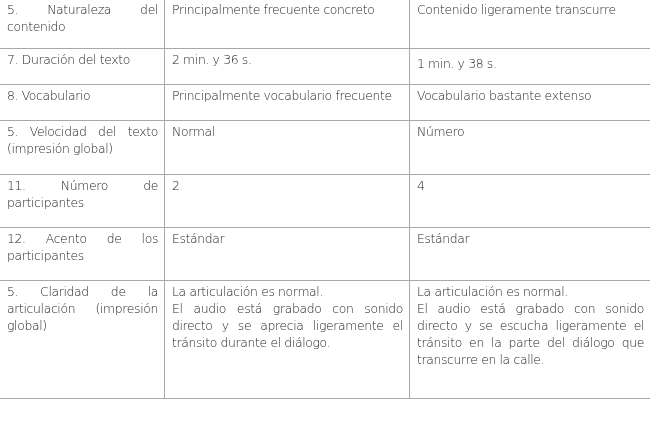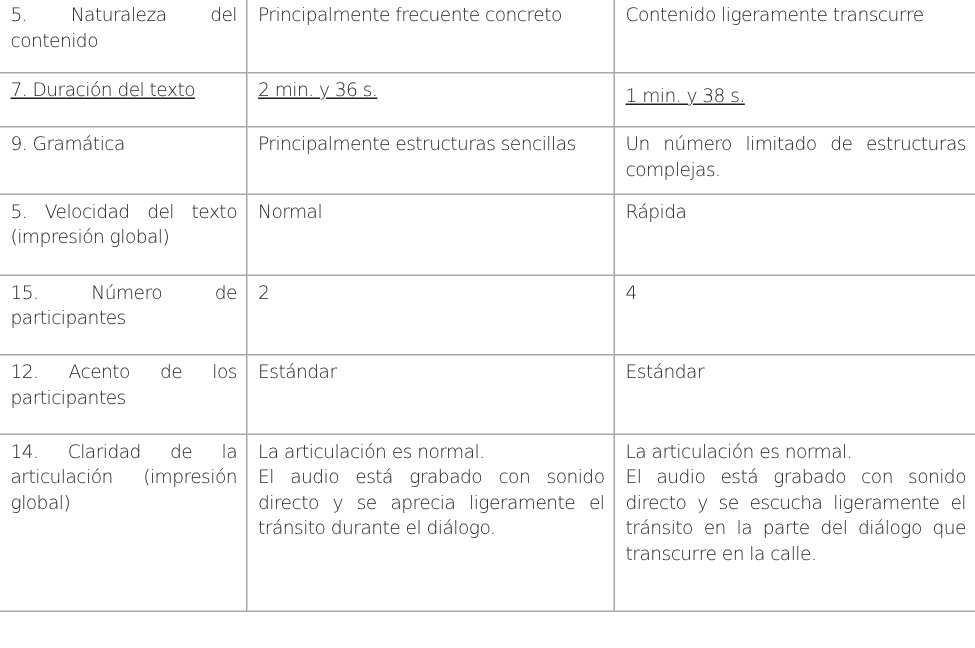--- a/index.html
+++ b/index.html
@@ -35,56 +35,56 @@
       <td class="c0" style="padding-top:9px;">
           <span class="txt">5. Naturaleza del contenido</span>
         </td>
       <td class="c1" style="padding-top:9px;">
           <span class="txt">Principalmente frecuente concreto</span>
         </td>
       <td class="c2" style="padding-top:9px;">
           <span class="txt">Contenido ligeramente transcurre</span>
         </td>
     </tr>
-    <tr style="height:36px;text-decoration:underline;">
+    <tr style="height:36px;">
       <td class="c0" style="padding-top:2px;">
           <span class="txt">7. Duración del texto</span>
         </td>
       <td class="c1" style="padding-top:2px;margin-top:48px;">
           <span class="txt">2 min. y 36 s.</span>
         </td>
       <td class="c2" style="padding-top:6px;">
           <span class="txt">1 min. y 38 s.</span>
         </td>
     </tr>
-    <tr style="height:45px;">
+    <tr style="height:36px;">
       <td class="c0" style="padding-top:2px;">
-          <span class="txt">9. Gramática</span>
+          <span class="txt">8. Vocabulario</span>
         </td>
       <td class="c1" style="padding-top:2px;">
-          <span class="txt">Principalmente estructuras sencillas</span>
+          <span class="txt">Principalmente vocabulario frecuente</span>
         </td>
       <td class="c2" style="padding-top:2px;">
-          <span class="txt">Un número limitado de estructuras complejas.</span>
+          <span class="txt">Vocabulario bastante extenso</span>
         </td>
     </tr>
     <tr style="height:54px;">
       <td class="c0" style="padding-top:2px;">
           <span class="txt">5. Velocidad del texto (impresión global)</span>
         </td>
       <td class="c1" style="padding-top:2px;">
           <span class="txt">Normal</span>
         </td>
       <td class="c2" style="padding-top:2px;">
-          <span class="txt">Rápida</span>
+          <span class="txt">Número</span>
         </td>
     </tr>
     <tr style="height:53px;">
       <td class="c0" style="padding-top:2px;">
-          <span class="txt">15. Número de participantes</span>
+          <span class="txt">11. Número de participantes</span>
         </td>
       <td class="c1" style="padding-top:2px;">
           <span class="txt">2</span>
         </td>
       <td class="c2" style="padding-top:2px;">
           <span class="txt">4</span>
         </td>
     </tr>
     <tr style="height:53px;">
       <td class="c0" style="padding-top:2px;margin-top:13px;">
@@ -92,21 +92,21 @@
         </td>
       <td class="c1" style="padding-top:2px;">
           <span class="txt">Estándar</span>
         </td>
       <td class="c2" style="padding-top:2px;">
           <span class="txt">Estándar</span>
         </td>
     </tr>
     <tr style="height:118px;">
       <td class="c0" style="padding-top:2px;">
-          <span class="txt">14. Claridad de la articulación (impresión global)</span>
+          <span class="txt">5. Claridad de la articulación (impresión global)</span>
         </td>
       <td class="c1" style="padding-top:2px;">
         <span class="txt">La articulación es normal.</span>
         <span class="txt">El audio está grabado con sonido directo y se aprecia ligeramente el tránsito durante el diálogo.</span>
       </td>
       <td class="c2" style="padding-top:2px;">
         <span class="txt">La articulación es normal.</span>
         <span class="txt">El audio está grabado con sonido directo y se escucha ligeramente el tránsito en la parte del diálogo que transcurre en la calle.</span>
       </td>
     </tr>

